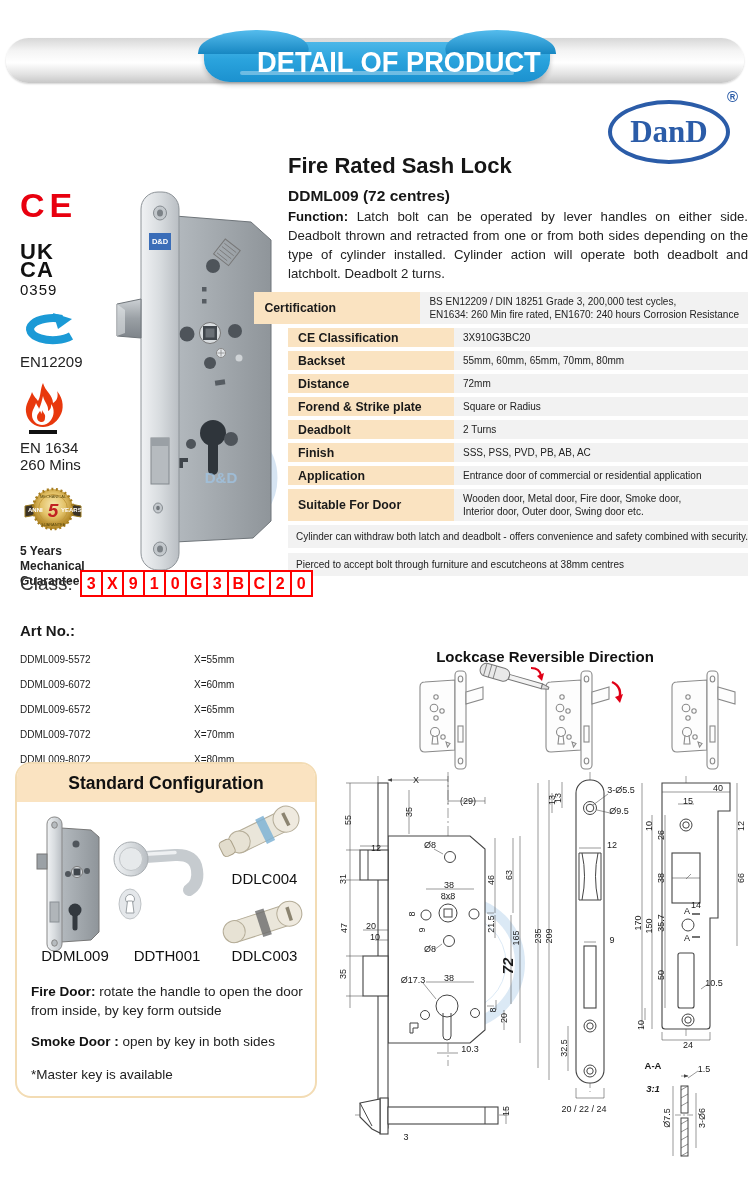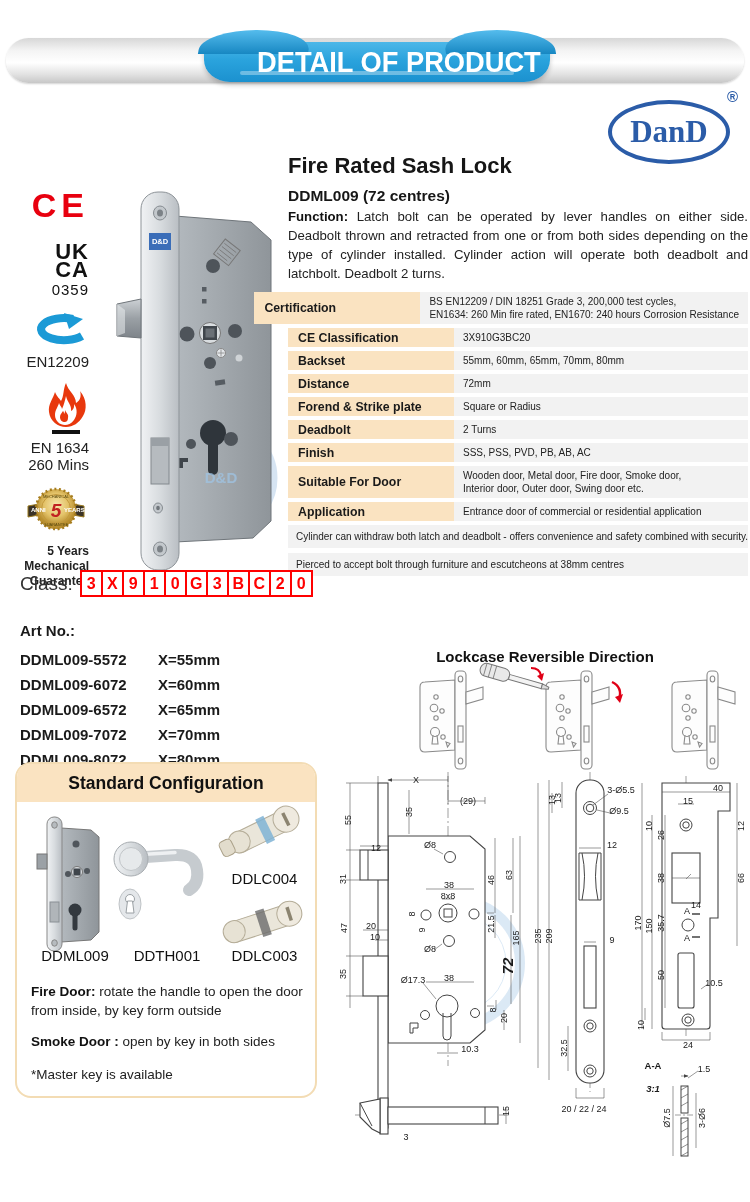--- a/index.html
+++ b/index.html
@@ -20,21 +20,21 @@
   .ribbon-shine{position:absolute;bottom:7px;left:36px;right:36px;height:4px;border-radius:4px;
     background:rgba(255,255,255,.35);}
   .ribbon-text{color:#fff;font-size:29px;font-weight:bold;transform:scaleX(.94);letter-spacing:0;}
   
   .brand{position:absolute;right:18px;top:100px;width:124px;height:60px;}
   .brand-oval{width:114px;height:56px;border:4px solid #2b5ca8;border-radius:50%;
     display:flex;align-items:center;justify-content:center;}
   .brand-name{font-family:"Liberation Serif",serif;font-weight:bold;font-size:31px;color:#2b5ca8;}
   .brand-reg{position:absolute;right:-6px;top:-12px;color:#2b5ca8;font-size:15px;font-weight:bold;}
   
-  .badges{position:absolute;left:5px;top:186px;width:84px;text-align:right;}
+  .badges{position:absolute;left:20px;top:186px;width:84px;text-align:left;}
   .ce-mark{font-size:34px;font-weight:bold;color:#e8000f;letter-spacing:5px;font-family:"Liberation Sans",sans-serif;}
   .ukca{margin-top:18px;font-weight:900;font-size:22px;line-height:18px;letter-spacing:1px;color:#111;}
   .ukca-num{font-size:15px;margin-top:2px;color:#111;font-weight:normal;}
   .en12209-txt,.fire-txt{font-size:15px;color:#222;line-height:17px;}
   .guarantee-txt{font-size:12px;font-weight:bold;color:#222;line-height:15px;margin-top:3px;}
   .badge-gap1{margin-top:14px;} .badge-gap2{margin-top:12px;}
   
   .p-title{position:absolute;left:288px;top:153px;font-size:22px;font-weight:bold;color:#161616;}
   .p-model{position:absolute;left:288px;top:187px;font-size:15.5px;font-weight:bold;color:#161616;}
   .p-func{position:absolute;left:288px;top:207px;width:460px;font-size:13.2px;line-height:19px;
@@ -48,21 +48,21 @@
   .spec-value{flex:1;background:#f2f2f2;font-size:10px;line-height:13px;color:#222;
     padding:3px 9px;display:flex;flex-direction:column;justify-content:center;white-space:nowrap;}
   .spec-note{background:#f2f2f2;font-size:10px;color:#222;padding:6px 8px;margin-bottom:5px;white-space:nowrap;}
   
   .class-row{position:absolute;left:20px;top:570px;display:flex;align-items:center;}
   .class-label{font-size:19px;color:#333;margin-right:9px;}
   .class-box{width:19px;height:23px;border:2px solid #f00;margin-left:-2px;background:#fff;
     color:#f00;font-weight:bold;font-size:16px;line-height:23px;text-align:center;flex:none;}
   .artno{position:absolute;left:20px;top:622px;}
   .artno-label{font-size:15px;font-weight:bold;margin-bottom:8px;}
-  .art-row{font-size:15px;font-weight:bold;line-height:25px;display:flex;}
+  .art-row{font-size:10px;font-weight:normal;line-height:25px;display:flex;gap:36px;}
   .art-code{width:138px;}
   
   .rev-title{position:absolute;left:380px;top:648px;width:330px;text-align:center;
     font-size:15px;font-weight:bold;color:#111;}
   .rev-art{position:absolute;left:385px;top:662px;}
   
   .cfg{position:absolute;left:15px;top:762px;width:302px;height:336px;border:2px solid #f3dcb4;
     border-radius:16px;background:#fff;box-sizing:border-box;}
   .cfg-header{height:38px;background:#fae3c1;border-radius:13px 13px 0 0;display:flex;
     align-items:center;justify-content:center;font-size:17.5px;font-weight:bold;color:#111;}
@@ -260,30 +260,30 @@
             <div>2 Turns</div>
           </div>
         </div>
         <div class="spec-row">
           <div class="spec-label">Finish</div>
           <div class="spec-value">
             <div>SSS, PSS, PVD, PB, AB, AC</div>
           </div>
         </div>
         <div class="spec-row">
+          <div class="spec-label">Application</div>
+          <div class="spec-value">
+            <div>Entrance door of commercial or residential application</div>
+          </div>
+        </div>
+        <div class="spec-row">
           <div class="spec-label">Suitable For Door</div>
           <div class="spec-value">
             <div>Wooden door, Metal door, Fire door, Smoke door,</div>
             <div>Interior door, Outer door, Swing door etc.</div>
-          </div>
-        </div>
-        <div class="spec-row">
-          <div class="spec-label">Application</div>
-          <div class="spec-value">
-            <div>Entrance door of commercial or residential application</div>
           </div>
         </div>
       </div>
     <div id="spec-notes">
         <div class="spec-note">Cylinder can withdraw both latch and deadbolt - offers convenience and safety combined with security.</div>
         <div class="spec-note">Pierced to accept bolt through furniture and escutcheons at 38mm centres</div>
       </div>
   </div>
 
   <div class="class-row">

